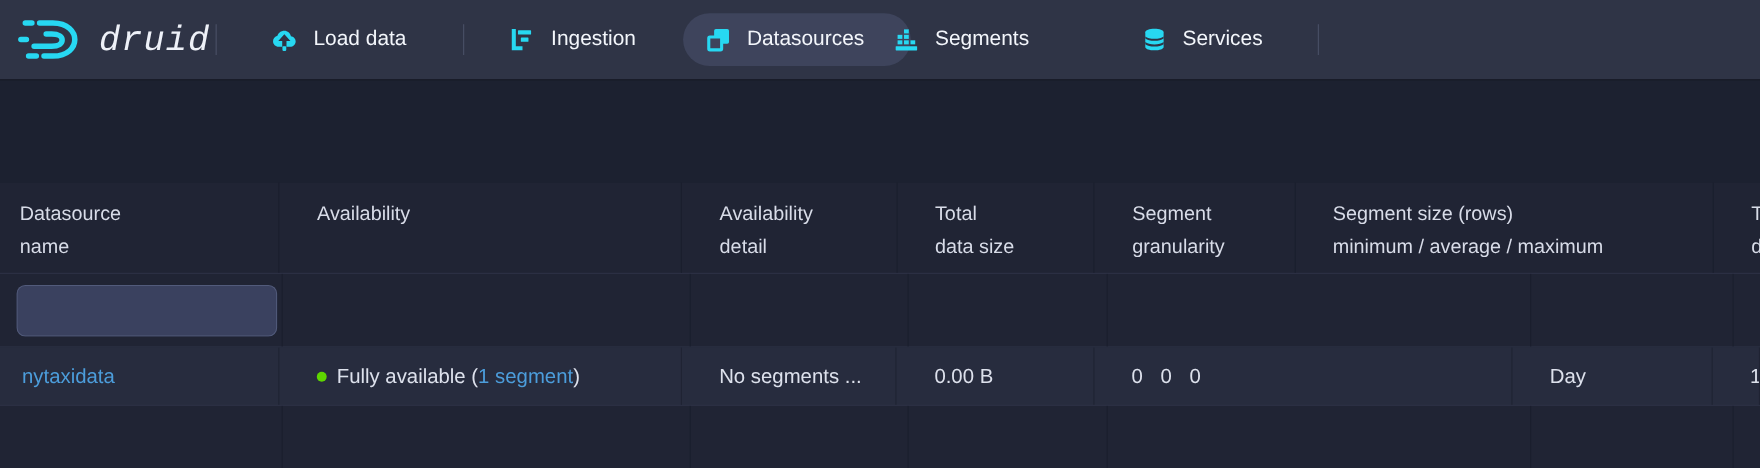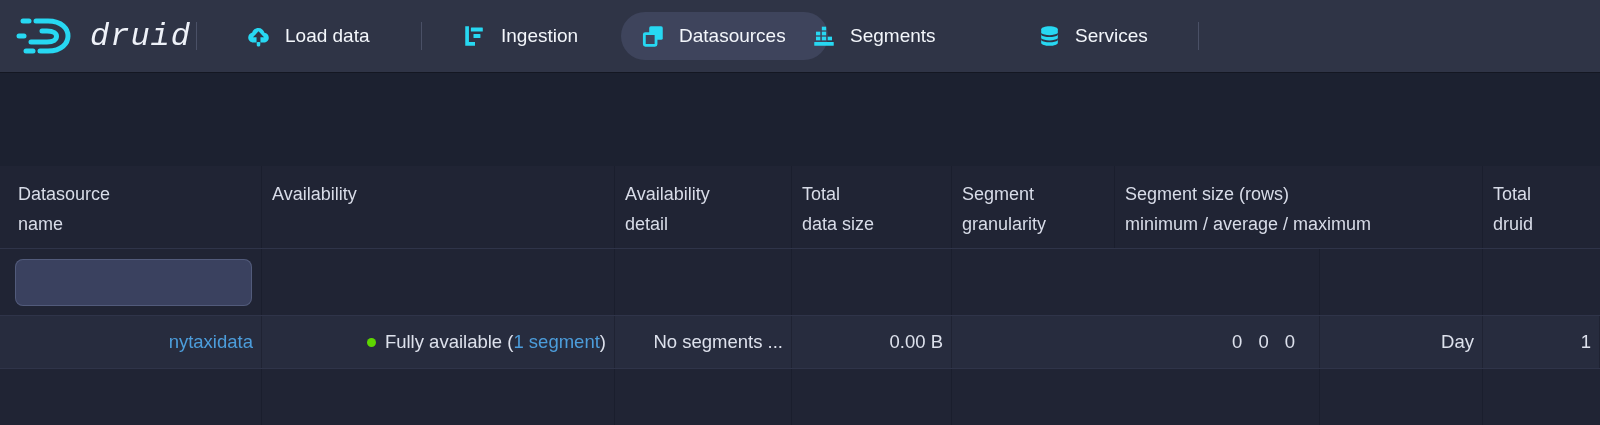--- a/index.html
+++ b/index.html
@@ -35,37 +35,37 @@
     border-radius:4px; gap:4px; }
   .dot3 { width:6px; height:6px; border-radius:50%; background:#c3cadc; }
   .switch { position:absolute; top:117px; width:42px; height:27px; border-radius:14px;
     background:#161a29; cursor:pointer; }
   .switch .knob { position:absolute; left:3px; top:3px; width:21px; height:21px;
     border-radius:50%; background:#4b5372; }
   .switch-label { position:absolute; top:110px; font-size:19.5px; color:#f0f3f9; }
 
   
   .dtable { position:absolute; top:166px; left:0; width:1600px; }
-  .t-row { display:flex; width:1600px; }
+  .t-row { display:flex; width:1600px;gap:24px; }
   .t-cell { border-right:1px solid #1a1e2d; overflow:hidden; }
   .t-cell:last-child { border-right:none; }
   .c1{width:262px} .c2{width:353px} .c3{width:177px} .c4{width:160px}
   .c5{width:368px} .c6{width:163px} .c7{flex:1}
   .head-row { height:83px; background:#202434; border-bottom:1px solid #2f3449; }
   .head-row .t-cell { padding:13px 8px 0 10px; font-size:18px; line-height:30px;
     color:#d8dce8; cursor:pointer; }
   .head-row .c1 { padding-left:18px; }
   .filter-row { height:67px; background:#202434; border-bottom:1px solid #2f3449; }
   .filter-row .t-cell { display:flex; align-items:center; }
   .filter-input { margin-left:15px; width:237px; height:47px; border:none; border-radius:8px;
     background:#3a415f; box-shadow:inset 0 0 0 1px rgba(140,152,190,0.30);
     color:#e8ebf2; font-size:18px; padding:0 12px; outline:none; }
   .data-row { height:53px; background:#272c3e; border-bottom:1px solid #2f3449; }
   .data-row .t-cell { display:flex; align-items:center; padding:0 8px 0 10px;
-    font-size:18.5px; color:#dde1ec; white-space:nowrap; border-right:1px solid #1f2333;justify-content:flex-end; }
+    font-size:18.5px; color:#dde1ec; white-space:nowrap; border-right:1px solid #1f2333; }
   .data-row .c1 { padding-left:20px; }
   .empty-row { height:60px; background:#202434; }
   .link { color:#4c9ddb; cursor:pointer; }
   .status-dot { width:9px; height:9px; border-radius:50%; background:#5ed600;
     margin-right:9px; flex:0 0 auto; }
   .trunc { overflow:hidden; text-overflow:ellipsis; }
   .zeros span { margin-right:16px; }
 </style>
 </head>
 <body>

